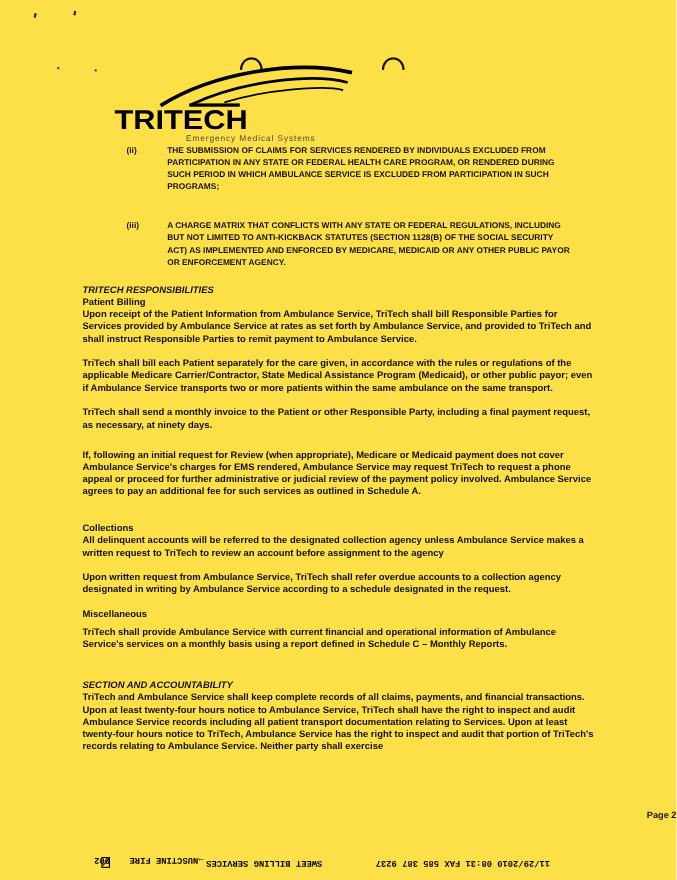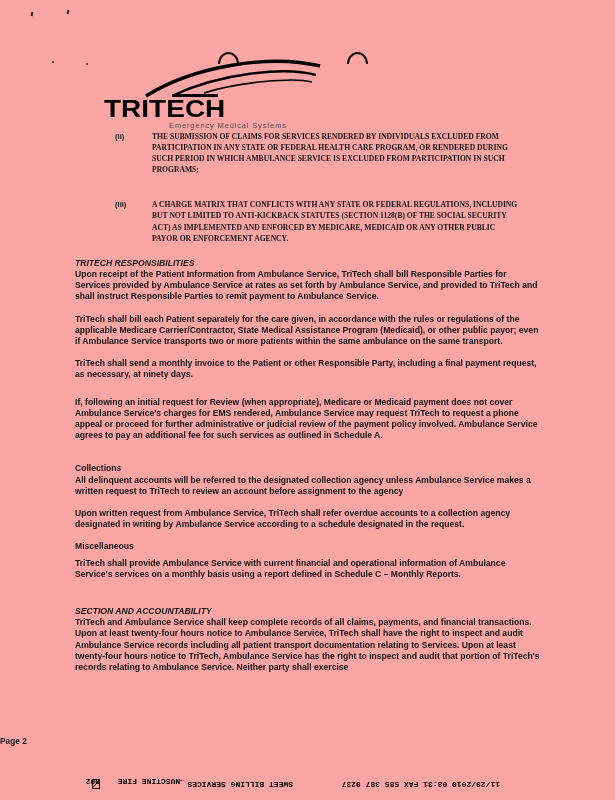--- a/index.html
+++ b/index.html
@@ -1,19 +1,19 @@
 <!DOCTYPE html>
 <html><head>
 <meta charset="utf-8">
 <style>
   html,body{margin:0;padding:0;background:#ffffff;}
   .page{
     position:relative;
     width:615px;height:800px;
-    background:#fca5a5;
+    background:#fde047;
     color:#0a0a0a;
     font-family:"Liberation Sans",sans-serif;
     overflow:hidden;
   }
 
   
   .tick{position:absolute;width:2px;height:4px;background:#222;transform:rotate(12deg);}
   .dot{position:absolute;width:2px;height:2px;background:#333;border-radius:50%;}
   .arc{
     position:absolute;width:17px;height:10px;
@@ -36,33 +36,33 @@
 
   
   .content{
     position:absolute;left:75px;top:131px;width:468px;
     font-size:8.6px;line-height:11.2px;font-weight:600;
     color:#121212;
   }
   .clause{display:flex;margin-bottom:24px;}
   .clause.last{margin-bottom:14px;}
   .clause-num{flex:none;width:37px;margin-left:40px;font-size:7.6px;}
-  .clause-text{flex:none;width:368px;font-size:7.6px;line-height:11.1px;font-family:Liberation Serif, serif;}
+  .clause-text{flex:none;width:368px;font-size:7.6px;line-height:11.1px;}
   .h-italic{font-style:italic;font-weight:bold;margin:0;}
   .h-bold{font-weight:bold;margin:0;}
   .content p{margin:0 0 11px 0;}
   p.pre-collections{margin-bottom:22px;margin-top:16px;}
   p.pre-misc{margin-bottom:13px;}
   p.pre-security{margin-bottom:26px;}
   .h-misc{margin-bottom:5px;}
 
   
   .page-num{
     position:absolute;top:736px;left:0;width:100%;
-    text-align:left;font-size:8.4px;font-weight:600;color:#1a1a1a;
+    text-align:right;font-size:8.4px;font-weight:600;color:#1a1a1a;
   }
 
   
   .fax-strip{
     position:absolute;top:774px;left:0;width:615px;height:18px;
     transform:rotate(180deg);
     font-family:"Liberation Mono",monospace;
     font-size:8px;font-weight:bold;color:#000;
   }
   .fax-strip span{position:absolute;top:3px;white-space:nowrap;}
@@ -100,20 +100,21 @@
     <div class="clause">
       <span class="clause-num">(ii)</span>
       <span class="clause-text">THE SUBMISSION OF CLAIMS FOR SERVICES RENDERED BY INDIVIDUALS EXCLUDED FROM PARTICIPATION IN ANY STATE OR FEDERAL HEALTH CARE PROGRAM, OR RENDERED DURING SUCH PERIOD IN WHICH AMBULANCE SERVICE IS EXCLUDED FROM PARTICIPATION IN SUCH PROGRAMS;</span>
     </div>
     <div class="clause last">
       <span class="clause-num">(iii)</span>
       <span class="clause-text">A CHARGE MATRIX THAT CONFLICTS WITH ANY STATE OR FEDERAL REGULATIONS, INCLUDING BUT NOT LIMITED TO ANTI-KICKBACK STATUTES (SECTION 1128(B) OF THE SOCIAL SECURITY ACT) AS IMPLEMENTED AND ENFORCED BY MEDICARE, MEDICAID OR ANY OTHER PUBLIC PAYOR OR ENFORCEMENT AGENCY.</span>
     </div>
 
     <div class="h-italic">TRITECH RESPONSIBILITIES</div>
+    <div class="h-bold">Patient Billing</div>
     <p>Upon receipt of the Patient Information from Ambulance Service, TriTech shall bill Responsible Parties for Services provided by Ambulance Service at rates as set forth by Ambulance Service, and provided to TriTech and shall instruct Responsible Parties to remit payment to Ambulance Service.</p>
     <p>TriTech shall bill each Patient separately for the care given, in accordance with the rules or regulations of the applicable Medicare Carrier/Contractor, State Medical Assistance Program (Medicaid), or other public payor; even if Ambulance Service transports two or more patients within the same ambulance on the same transport.</p>
     <p>TriTech shall send a monthly invoice to the Patient or other Responsible Party, including a final payment request, as necessary, at ninety days.</p>
     <p class="pre-collections">If, following an initial request for Review (when appropriate), Medicare or Medicaid payment does not cover Ambulance Service's charges for EMS rendered, Ambulance Service may request TriTech to request a phone appeal or proceed for further administrative or judicial review of the payment policy involved. Ambulance Service agrees to pay an additional fee for such services as outlined in Schedule A.</p>
 
     <div class="h-bold">Collections</div>
     <p>All delinquent accounts will be referred to the designated collection agency unless Ambulance Service makes a written request to TriTech to review an account before assignment to the agency</p>
     <p>Upon written request from Ambulance Service, TriTech shall refer overdue accounts to a collection agency designated in writing by Ambulance Service according to a schedule designated in the request.</p>
 
     <div class="h-bold h-misc">Miscellaneous</div>

